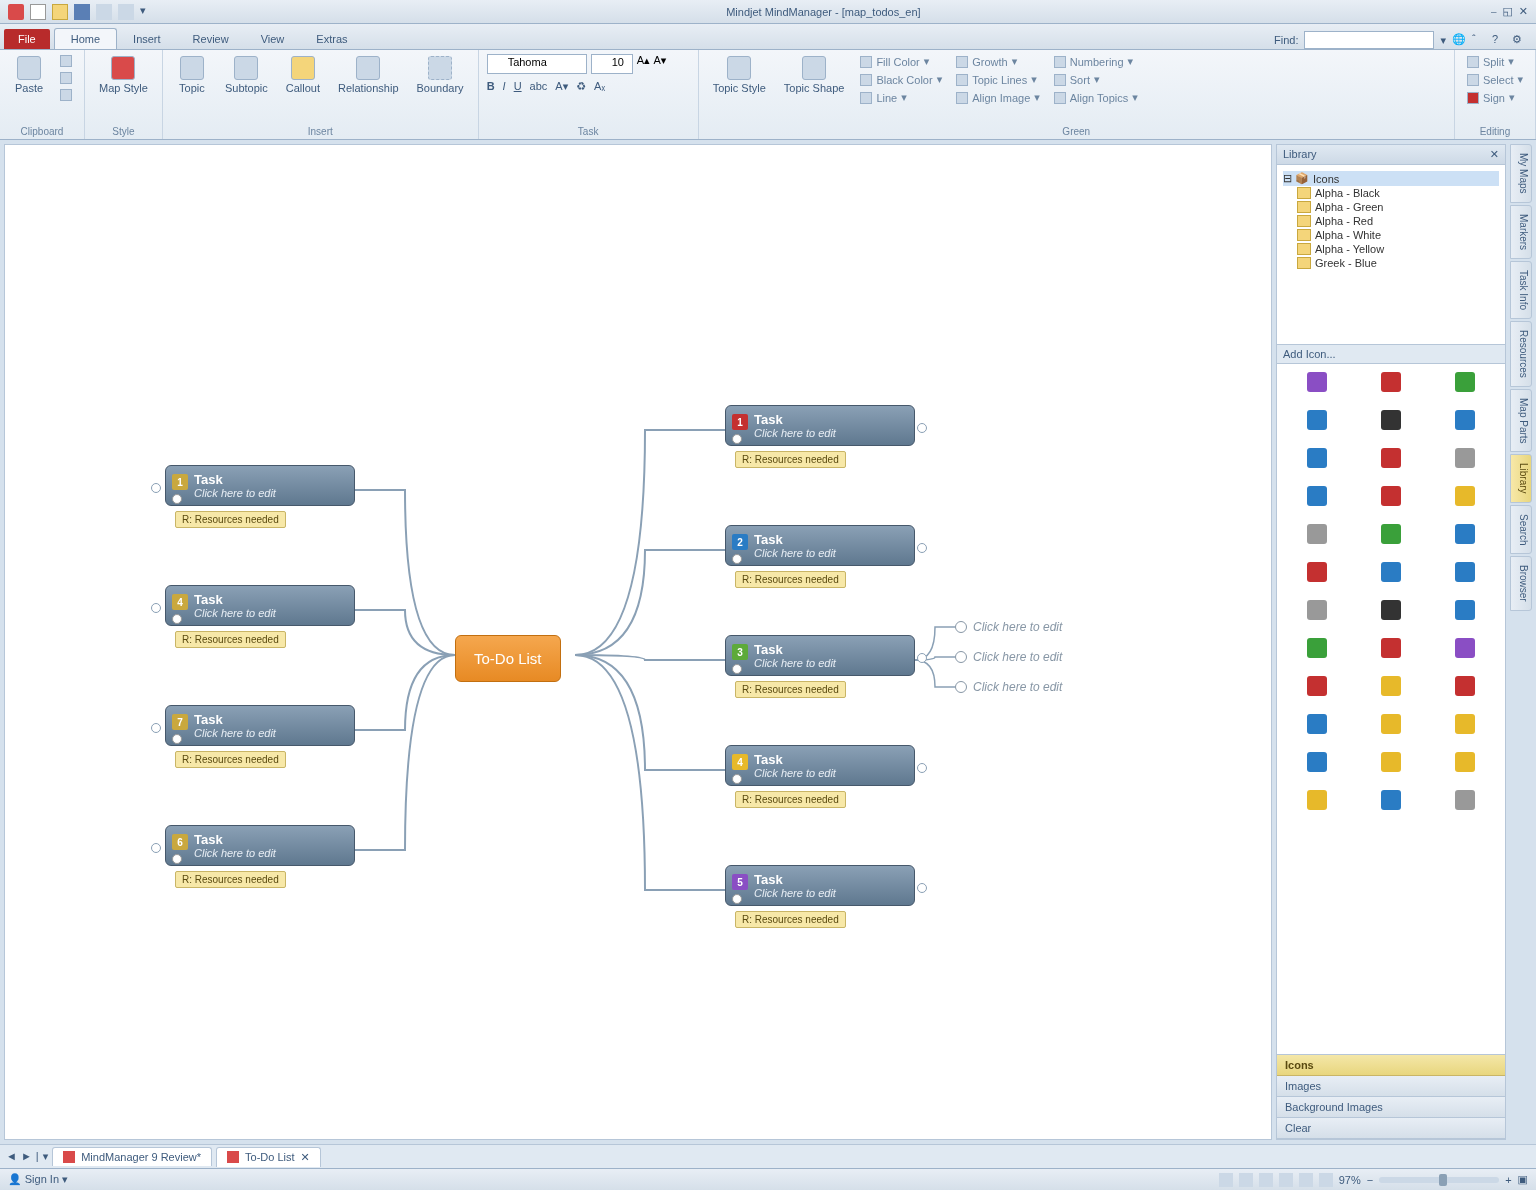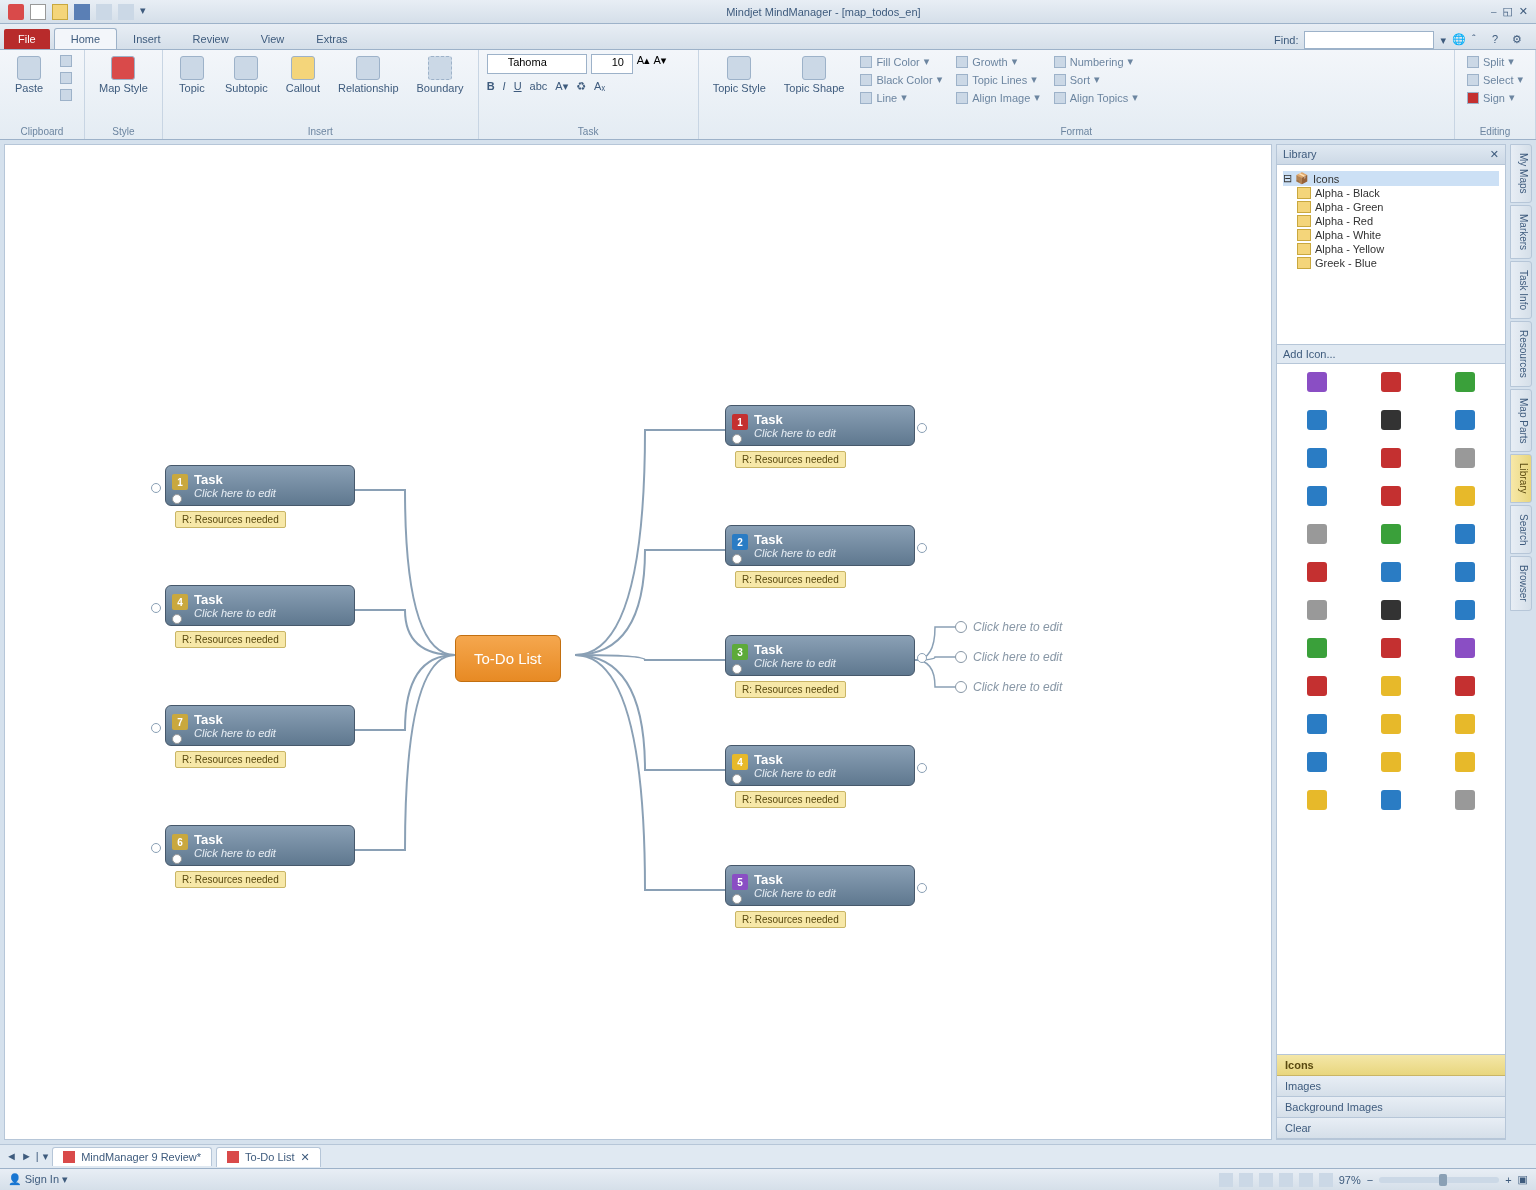--- a/index.html
+++ b/index.html
@@ -199,21 +199,21 @@
         <div class="mini"><span class="s"></span><span>Growth</span> ▾</div>
         <div class="mini"><span class="s"></span><span>Topic Lines</span> ▾</div>
         <div class="mini"><span class="s"></span><span>Align Image</span> ▾</div>
       </div>
       <div class="mini-row">
         <div class="mini"><span class="s"></span><span>Numbering</span> ▾</div>
         <div class="mini"><span class="s"></span><span>Sort</span> ▾</div>
         <div class="mini"><span class="s"></span><span>Align Topics</span> ▾</div>
       </div>
     </div>
-    <div class="group-title">Format</div>
+    <div class="group-title">Green</div>
   </div>
   <div class="group">
     <div class="group-body">
         <div class="mini-row">
       <div class="mini"><span class="s"></span><span>Split</span> ▾</div>
       <div class="mini"><span class="s"></span><span>Select</span> ▾</div>
       <div class="mini"><span class="s" style="background:#c43030"></span><span>Sign</span> ▾</div>
     </div>
       </div>
     <div class="group-title">Editing</div>

